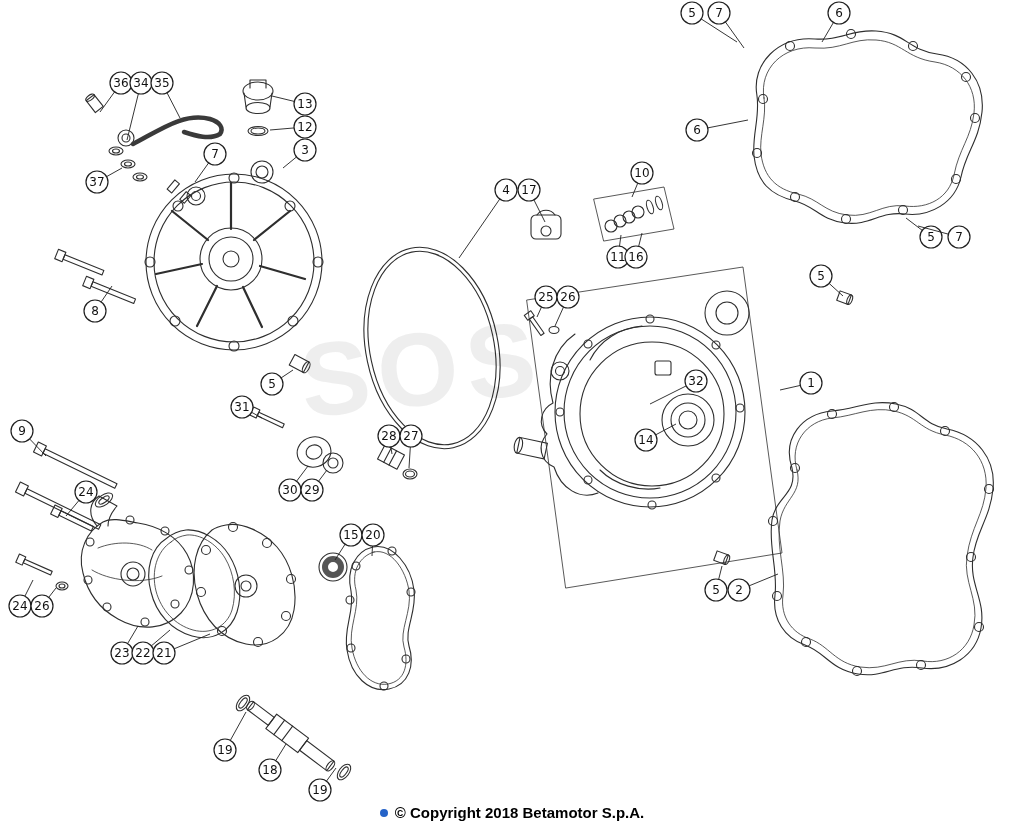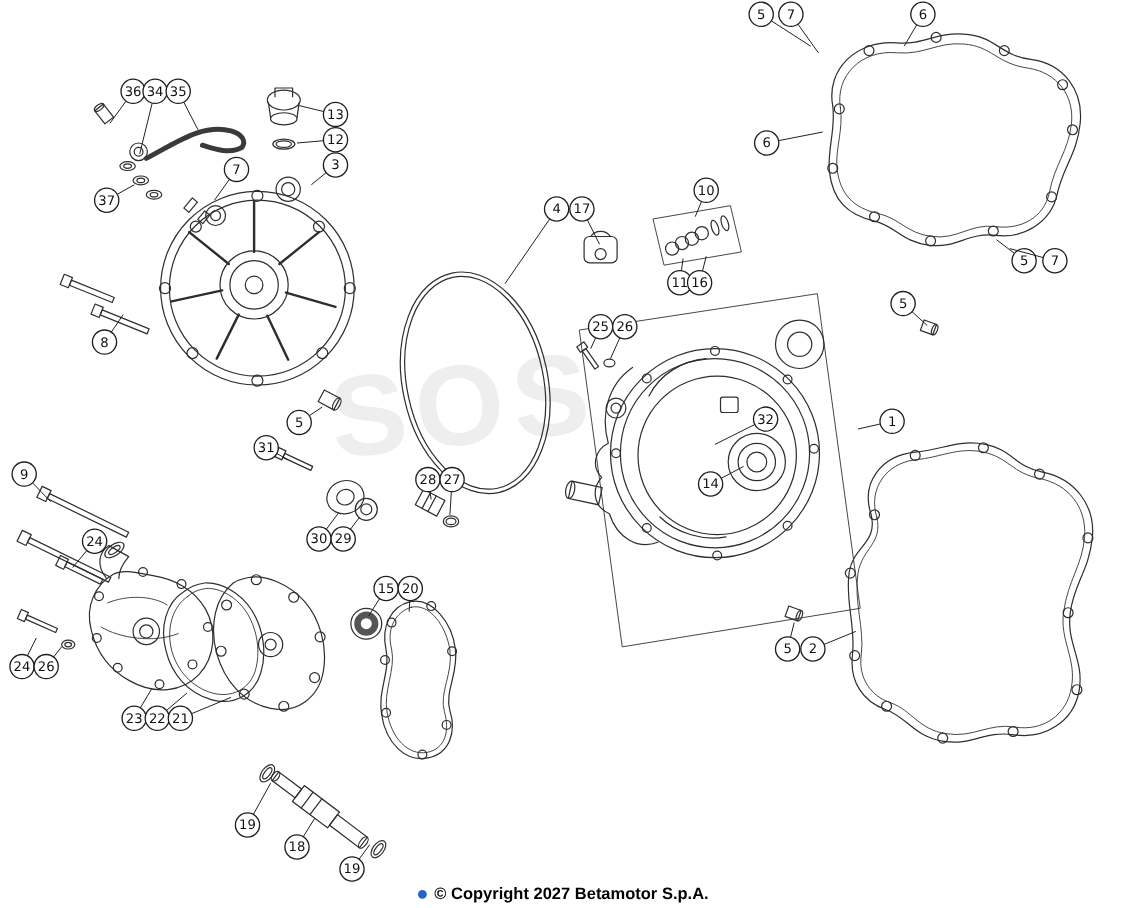--- a/index.html
+++ b/index.html
@@ -558,16 +558,16 @@
         <g>
           <line x1="326.46988867442553" y1="781.1039030726649" x2="336" y2="768" class="leader"></line>
           <circle cx="320" cy="790" r="11" class="callout-circle"></circle>
           <text x="320" y="794" class="callout-text">19</text>
         </g>
       </g>
   </svg>
 
   <div id="copyright-row">
     <span id="copyright-dot"></span>
-    <span id="copyright-text">© Copyright 2027 Betamotor S.p.A.</span>
+    <span id="copyright-text">© Copyright 2018 Betamotor S.p.A.</span>
   </div>
 
 </div>
 
 </body></html>

